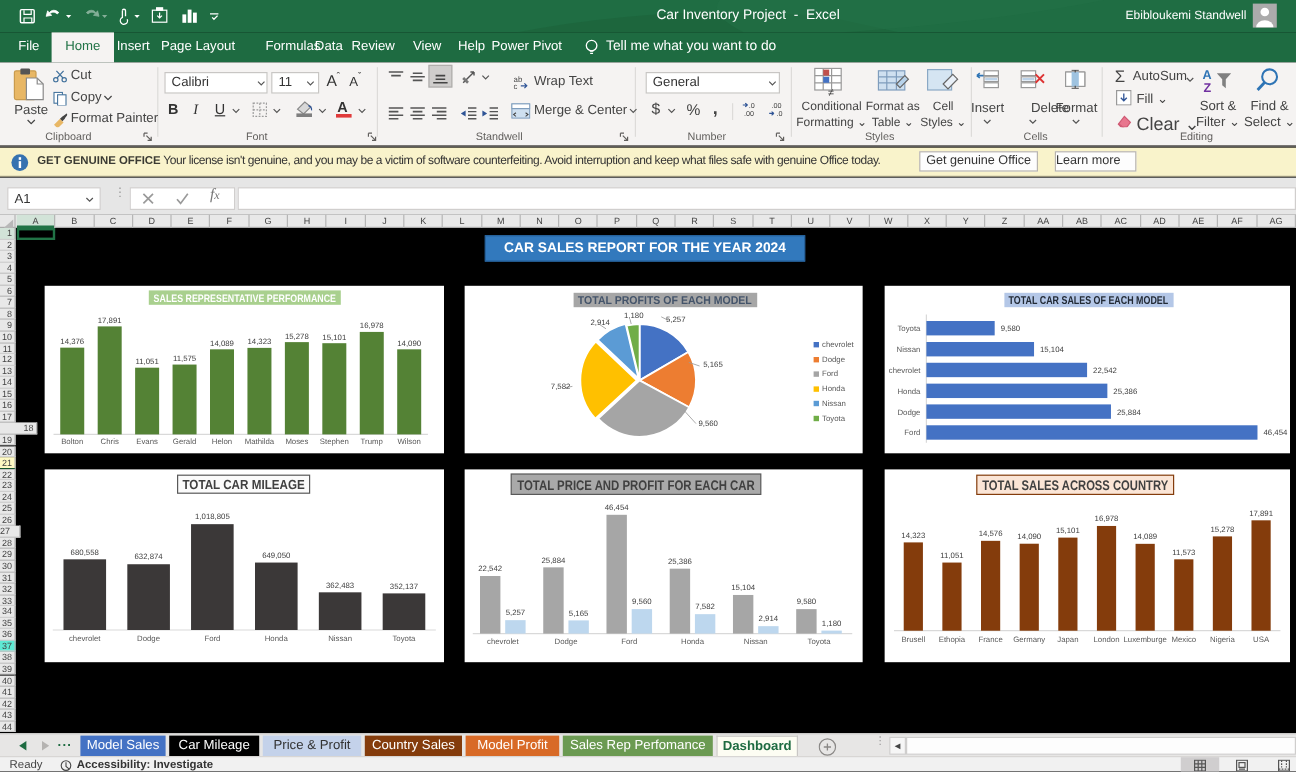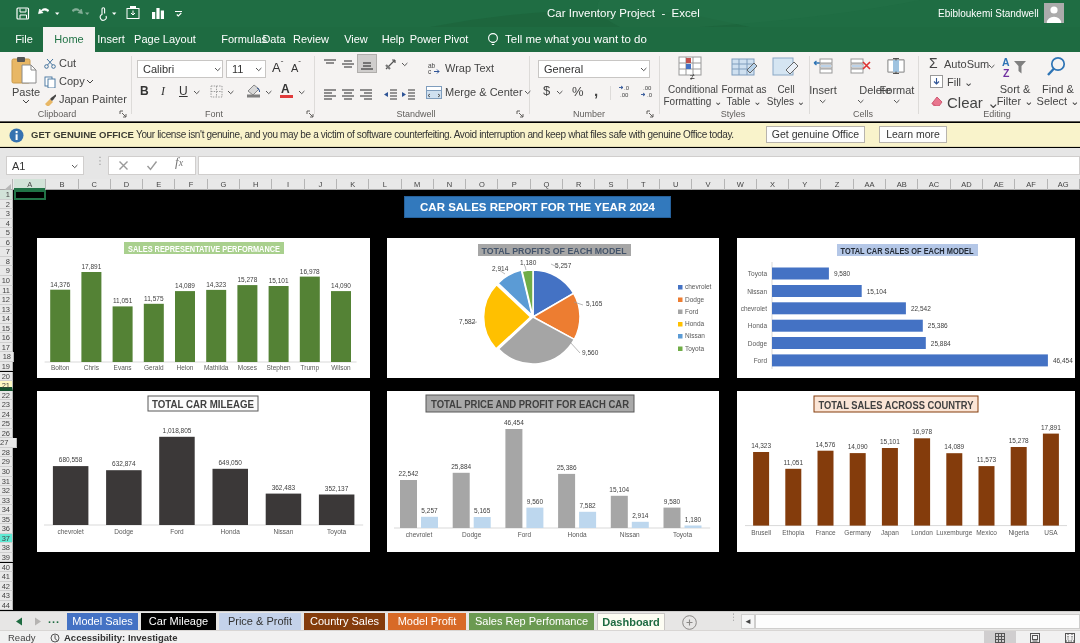--- a/index.html
+++ b/index.html
@@ -126,21 +126,21 @@
       </g>
     </svg>
 <div class="abs" style="left:59px;top:75px;font-size:11px;color:#444;">Copy</div>
 <svg class="abs" style="left:86px;top:79px" width="8" height="5">
       <path d="M1,1 l3,3 l3,-3" stroke="#444" fill="none"></path>
     </svg>
 <svg class="abs" style="left:43px;top:93px" width="13" height="13">
       <path d="M2,11 l5,-5 l3,3 l-5,5 z" fill="#e8b765"></path>
       <path d="M7,6 l2,-2 l1,-0.5 l2.5,-2 l1,1 l-2,2.5 l-0.5,1 l-2,2 z" fill="#444"></path>
     </svg>
-<div class="abs" style="left:59px;top:93px;font-size:11px;color:#444;">Japan Painter</div>
+<div class="abs" style="left:59px;top:93px;font-size:11px;color:#444;">Format Painter</div>
 <div class="abs" style="left:137px;top:60px;width:86px;height:18px;background:#fff;border:1px solid #c8c6c4;font-size:11px;color:#333;line-height:16px;padding-left:5px;">Calibri</div>
 <svg class="abs" style="left:214px;top:67px" width="8" height="5">
       <path d="M1,1 l2.7,2.7 l2.7,-2.7" stroke="#555" fill="none"></path>
     </svg>
 <div class="abs" style="left:226px;top:60px;width:40px;height:18px;background:#fff;border:1px solid #c8c6c4;font-size:11px;color:#333;line-height:16px;padding-left:5px;">11</div>
 <svg class="abs" style="left:255px;top:67px" width="8" height="5">
       <path d="M1,1 l2.7,2.7 l2.7,-2.7" stroke="#555" fill="none"></path>
     </svg>
 <div class="abs" style="left:272px;top:59px;font-size:13px;color:#333;">A<span style="font-size:8px;vertical-align:6px;">ˆ</span></div>
 <div class="abs" style="left:291px;top:59px;font-size:11px;color:#333;">A<span style="font-size:8px;vertical-align:6px;">ˇ</span></div>
@@ -374,21 +374,21 @@
 <div class="abs" style="left:1028px;top:95px;width:60px;text-align:center;font-size:11px;color:#444;">Select ⌄</div>
 <div class="abs" style="left:0;top:123px;width:1080px;height:24px;background:#f9f3cb;border-bottom:1px solid #e3ddb8;">
 <svg class="abs" style="left:9px;top:5px" width="15" height="15">
         <circle cx="7.5" cy="7.5" r="7" fill="#3572b0"></circle>
         <rect x="6.6" y="3" width="2" height="2.2" fill="#fff"></rect>
         <rect x="6.6" y="6.3" width="2" height="5.7" fill="#fff"></rect>
       </svg>
 <div class="abs" style="left:31px;top:0;height:24px;line-height:24px;font-size:9.5px;color:#3b3b33;font-weight:bold;">GET GENUINE OFFICE</div>
 <div class="abs" style="left:136px;top:0;height:24px;line-height:24px;font-size:10px;color:#333;letter-spacing:-0.35px;">Your license isn't genuine, and you may be a victim of software counterfeiting. Avoid interruption and keep what files safe with genuine Office today.</div>
 <div class="abs" style="left:766px;top:3px;width:99px;height:17px;background:#fdfdfd;border:1px solid #b8b4ae;font-size:10.5px;color:#333;text-align:center;line-height:15px;">Get genuine Office</div>
-<div class="abs" style="left:879px;top:3px;width:68px;height:17px;background:#fdfdfd;border:1px solid #b8b4ae;font-size:10.5px;color:#333;text-align:center;line-height:15px;">Learn more</div>
+<div class="abs" style="left:879px;top:3px;width:68px;height:17px;background:#fdfdfd;border:1px solid #b8b4ae;font-size:10.5px;color:#333;line-height:15px;">Learn more</div>
 </div>
 <div class="abs" style="left:0;top:148px;width:1080px;height:31px;background:#e6e6e6;">
 <div class="abs" style="left:6px;top:8px;width:78px;height:19px;background:#fff;border:1px solid #d0cecd;font-size:11px;color:#333;line-height:18px;padding-left:5px;">A1</div>
 <svg class="abs" style="left:71px;top:16px" width="8" height="5">
         <path d="M1,1 l2.7,2.7 l2.7,-2.7" stroke="#555" fill="none"></path>
       </svg>
 <div class="abs" style="left:95px;top:10px;width:2px;height:14px;color:#999;font-size:10px;line-height:5px;">⋮</div>
 <div class="abs" style="left:108px;top:8px;width:88px;height:19px;background:#fff;border:1px solid #d0cecd;"></div>
 <svg class="abs" style="left:118px;top:12px" width="11" height="11">
         <path d="M1.5,1.5 l8,8 m0,-8 l-8,8" stroke="#9a9a9a" stroke-width="1.4"></path>
@@ -448,24 +448,24 @@
 <div class="abs" style="left:0;top:66.9px;width:13px;height:9.55px;background:#e8e8e8;border-right:1px solid #b5b5b5;border-bottom:1px solid #cfcfcf;font-size:7.5px;color:#444;text-align:right;padding-right:2px;line-height:9.5px;">8</div>
 <div class="abs" style="left:0;top:76.4px;width:13px;height:9.55px;background:#e8e8e8;border-right:1px solid #b5b5b5;border-bottom:1px solid #cfcfcf;font-size:7.5px;color:#444;text-align:right;padding-right:2px;line-height:9.5px;">9</div>
 <div class="abs" style="left:0;top:86.0px;width:13px;height:9.55px;background:#e8e8e8;border-right:1px solid #b5b5b5;border-bottom:1px solid #cfcfcf;font-size:7.5px;color:#444;text-align:right;padding-right:2px;line-height:9.5px;">10</div>
 <div class="abs" style="left:0;top:95.5px;width:13px;height:9.55px;background:#e8e8e8;border-right:1px solid #b5b5b5;border-bottom:1px solid #cfcfcf;font-size:7.5px;color:#444;text-align:right;padding-right:2px;line-height:9.5px;">11</div>
 <div class="abs" style="left:0;top:105.1px;width:13px;height:9.55px;background:#e8e8e8;border-right:1px solid #b5b5b5;border-bottom:1px solid #cfcfcf;font-size:7.5px;color:#444;text-align:right;padding-right:2px;line-height:9.5px;">12</div>
 <div class="abs" style="left:0;top:114.6px;width:13px;height:9.55px;background:#e8e8e8;border-right:1px solid #b5b5b5;border-bottom:1px solid #cfcfcf;font-size:7.5px;color:#444;text-align:right;padding-right:2px;line-height:9.5px;">13</div>
 <div class="abs" style="left:0;top:124.2px;width:13px;height:9.55px;background:#e8e8e8;border-right:1px solid #b5b5b5;border-bottom:1px solid #cfcfcf;font-size:7.5px;color:#444;text-align:right;padding-right:2px;line-height:9.5px;">14</div>
 <div class="abs" style="left:0;top:133.7px;width:13px;height:9.55px;background:#e8e8e8;border-right:1px solid #b5b5b5;border-bottom:1px solid #cfcfcf;font-size:7.5px;color:#444;text-align:right;padding-right:2px;line-height:9.5px;">15</div>
 <div class="abs" style="left:0;top:143.2px;width:13px;height:9.55px;background:#e8e8e8;border-right:1px solid #b5b5b5;border-bottom:1px solid #cfcfcf;font-size:7.5px;color:#444;text-align:right;padding-right:2px;line-height:9.5px;">16</div>
 <div class="abs" style="left:0;top:152.8px;width:13px;height:9.55px;background:#e8e8e8;border-right:1px solid #b5b5b5;border-bottom:1px solid #cfcfcf;font-size:7.5px;color:#444;text-align:right;padding-right:2px;line-height:9.5px;">17</div>
-<div class="abs" style="left:0;top:162.4px;width:14px;height:9.55px;background:#e8e8e8;border-right:1px solid #b5b5b5;border-bottom:1px solid #cfcfcf;font-size:7.5px;color:#444;text-align:right;padding-right:2px;line-height:9.5px;">18</div>
+<div class="abs" style="left:0;top:162.4px;width:31px;height:9.55px;background:#e8e8e8;border-right:1px solid #b5b5b5;border-bottom:1px solid #cfcfcf;font-size:7.5px;color:#444;text-align:right;padding-right:2px;line-height:9.5px;">18</div>
 <div class="abs" style="left:0;top:171.9px;width:13px;height:9.55px;background:#e8e8e8;border-right:1px solid #b5b5b5;border-bottom:1px solid #cfcfcf;font-size:7.5px;color:#444;text-align:right;padding-right:2px;line-height:9.5px;">19</div>
 <div class="abs" style="left:0;top:181.5px;width:13px;height:9.55px;background:#e8e8e8;border-right:1px solid #b5b5b5;border-bottom:1px solid #cfcfcf;font-size:7.5px;color:#444;text-align:right;padding-right:2px;line-height:9.5px;">20</div>
-<div class="abs" style="left:0;top:191.0px;width:13px;height:9.55px;background:#fef9c3;border-right:1px solid #b5b5b5;border-bottom:4px solid #14532d;font-size:7.5px;color:#444;text-align:right;padding-right:2px;line-height:9.5px;">21</div>
+<div class="abs" style="left:0;top:191.0px;width:13px;height:9.55px;background:#fef9c3;border-right:1px solid #b5b5b5;border-bottom:1px solid #14532d;font-size:7.5px;color:#444;text-align:right;padding-right:2px;line-height:9.5px;">21</div>
 <div class="abs" style="left:0;top:200.6px;width:13px;height:9.55px;background:#e8e8e8;border-right:1px solid #b5b5b5;border-bottom:1px solid #cfcfcf;font-size:7.5px;color:#444;text-align:right;padding-right:2px;line-height:9.5px;">22</div>
 <div class="abs" style="left:0;top:210.1px;width:13px;height:9.55px;background:#e8e8e8;border-right:1px solid #b5b5b5;border-bottom:1px solid #cfcfcf;font-size:7.5px;color:#444;text-align:right;padding-right:2px;line-height:9.5px;">23</div>
 <div class="abs" style="left:0;top:219.7px;width:13px;height:9.55px;background:#e8e8e8;border-right:1px solid #b5b5b5;border-bottom:1px solid #cfcfcf;font-size:7.5px;color:#444;text-align:right;padding-right:2px;line-height:9.5px;">24</div>
 <div class="abs" style="left:0;top:229.2px;width:13px;height:9.55px;background:#e8e8e8;border-right:1px solid #b5b5b5;border-bottom:1px solid #cfcfcf;font-size:7.5px;color:#444;text-align:right;padding-right:2px;line-height:9.5px;">25</div>
 <div class="abs" style="left:0;top:238.8px;width:13px;height:9.55px;background:#e8e8e8;border-right:1px solid #b5b5b5;border-bottom:1px solid #cfcfcf;font-size:7.5px;color:#444;text-align:right;padding-right:2px;line-height:9.5px;">26</div>
 <div class="abs" style="left:0;top:248.3px;width:13px;height:9.55px;background:#e8e8e8;border-right:1px solid #b5b5b5;border-bottom:1px solid #cfcfcf;font-size:7.5px;color:#444;text-align:right;padding-right:16px;line-height:9.5px;">27</div>
 <div class="abs" style="left:0;top:257.9px;width:13px;height:9.55px;background:#e8e8e8;border-right:1px solid #b5b5b5;border-bottom:1px solid #cfcfcf;font-size:7.5px;color:#444;text-align:right;padding-right:2px;line-height:9.5px;">28</div>
 <div class="abs" style="left:0;top:267.4px;width:13px;height:9.55px;background:#e8e8e8;border-right:1px solid #b5b5b5;border-bottom:1px solid #cfcfcf;font-size:7.5px;color:#444;text-align:right;padding-right:2px;line-height:9.5px;">29</div>
 <div class="abs" style="left:0;top:277.0px;width:13px;height:9.55px;background:#e8e8e8;border-right:1px solid #b5b5b5;border-bottom:1px solid #cfcfcf;font-size:7.5px;color:#444;text-align:right;padding-right:2px;line-height:9.5px;">30</div>
 <div class="abs" style="left:0;top:286.5px;width:13px;height:9.55px;background:#e8e8e8;border-right:1px solid #b5b5b5;border-bottom:1px solid #cfcfcf;font-size:7.5px;color:#444;text-align:right;padding-right:2px;line-height:9.5px;">31</div>

